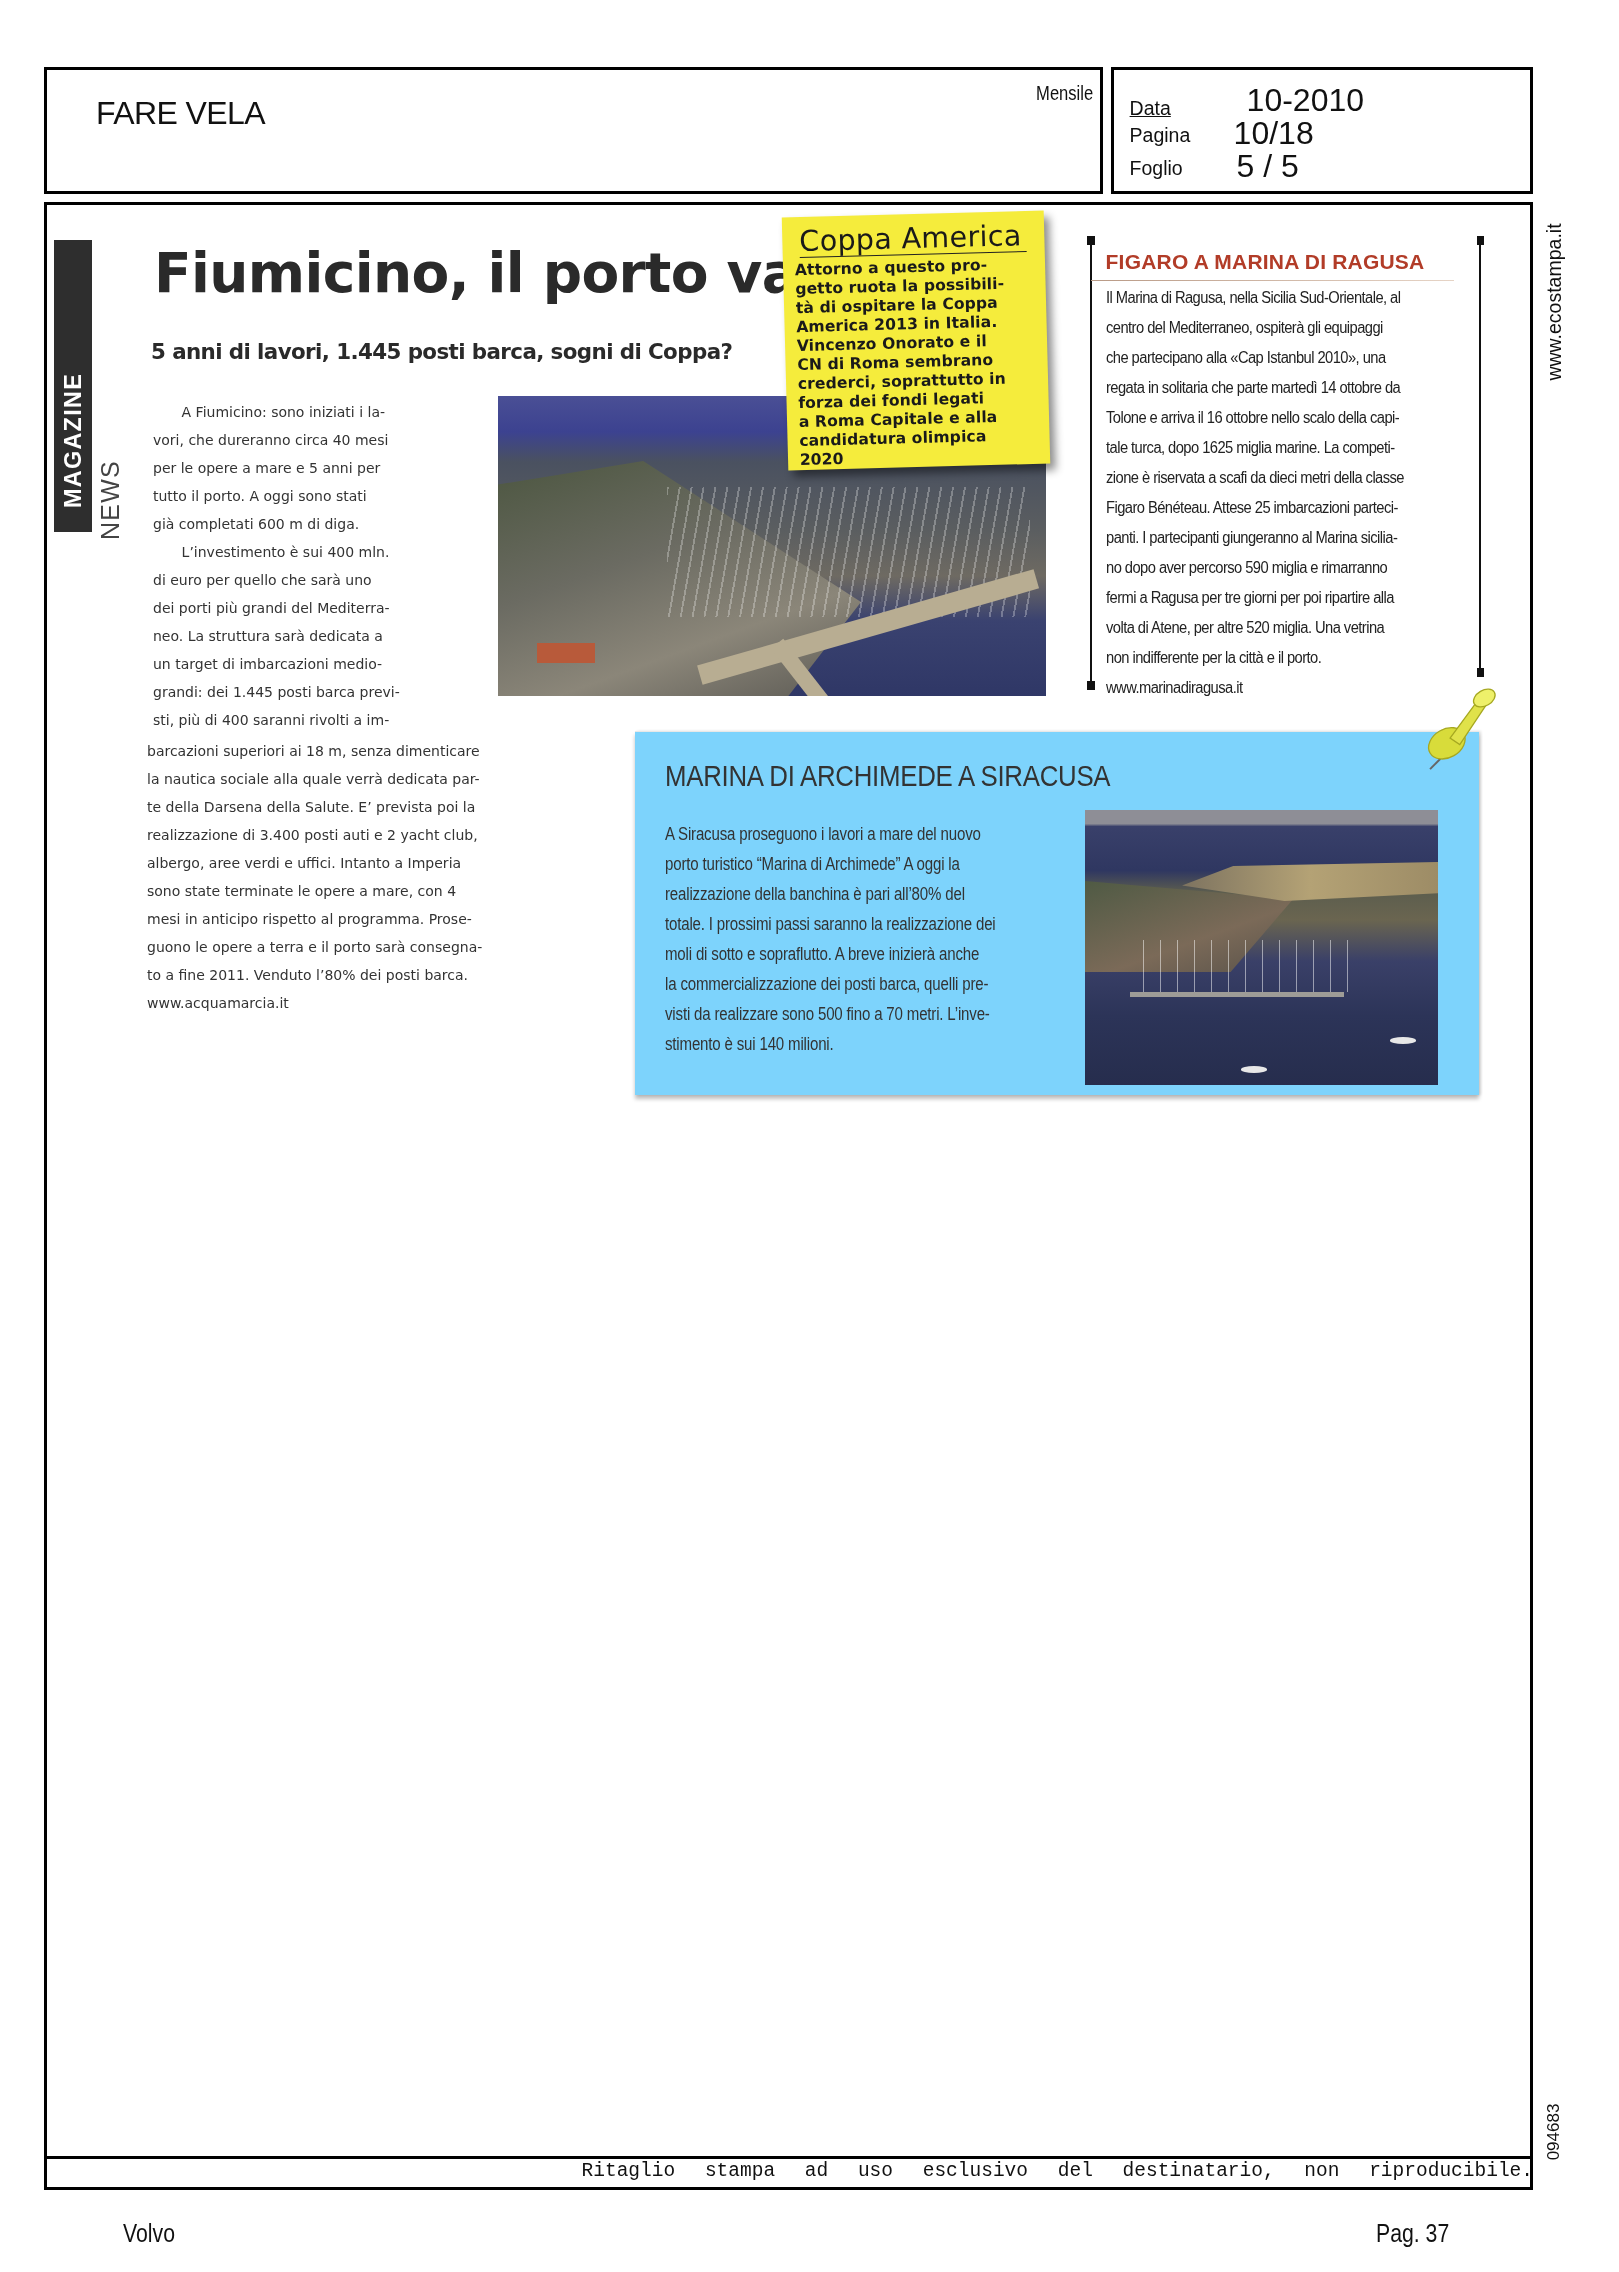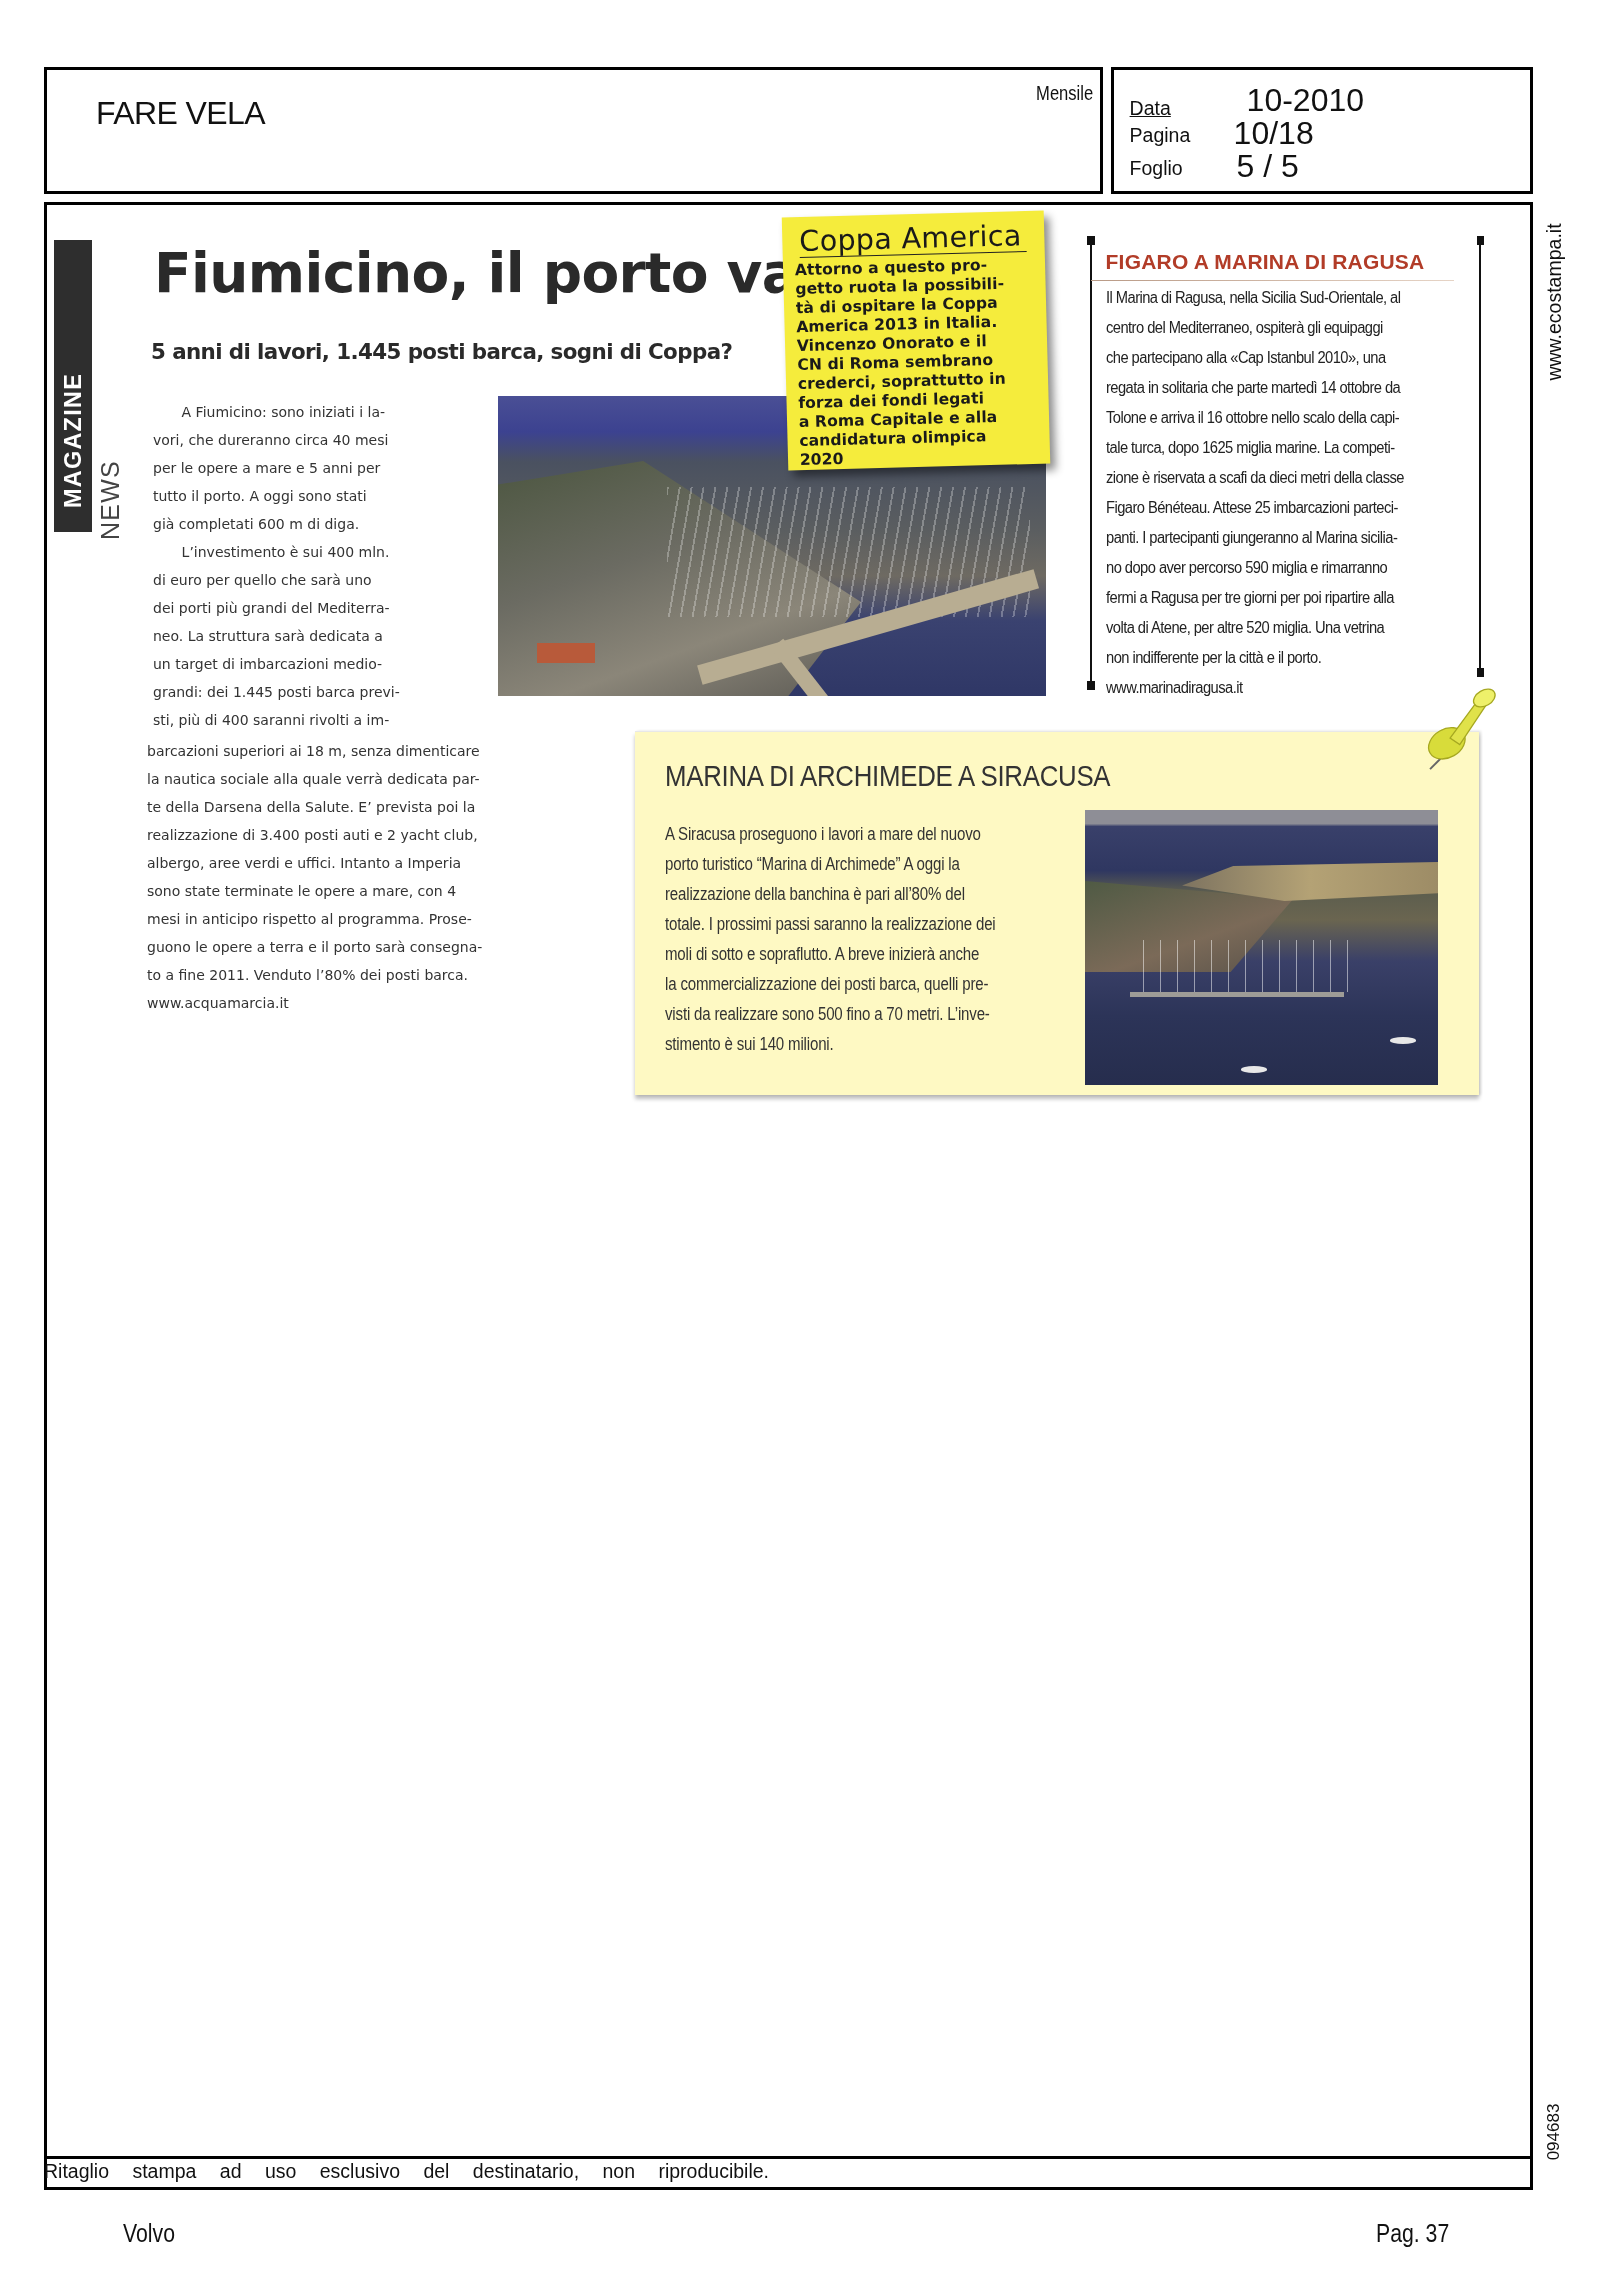--- a/index.html
+++ b/index.html
@@ -10,21 +10,21 @@
   .hdr-right { position: absolute; left: 1111px; top: 67px; width: 422px; height: 127px; border: 3.2px solid #000; box-sizing: border-box; }
   .pub-title { position: absolute; left: 49px; top: 25px; font-size: 32px; letter-spacing: -0.6px; font-family: "Liberation Sans", sans-serif; }
   .freq { position: absolute; right: 6.5px; top: 11.7px; font-size: 19.5px; transform: scaleX(0.85); transform-origin: right top; }
   .meta-row { position: absolute; left: 15.6px; }
   .meta-label { position: absolute; left: 0; font-size: 19.5px; white-space: nowrap; }
   .meta-val { position: absolute; left: 110px; white-space: nowrap; font-size: 32px; }
 
   
   .main-frame { position: absolute; left: 44px; top: 202px; width: 1489px; height: 1988px; border: 3.2px solid #000; box-sizing: border-box; }
   .footer-rule { position: absolute; left: 44px; top: 2156px; width: 1489px; height: 3.2px; background: #000; }
-  .disclaimer { position: absolute; left: 0; width: 1489px; top: 2160px; text-align: left; font-family: Liberation Sans, sans-serif; font-size: 19.5px; word-spacing: 18px; left: 44px; }
+  .disclaimer { position: absolute; left: 0; width: 1489px; top: 2160px; text-align: right; font-family: Liberation Mono, monospace; font-size: 19.5px; word-spacing: 18px; left: 44px; }
 
   .side-url { position: absolute; left: 1541px; top: 221px; width: 26px; height: 162px; }
   .side-url span { position: absolute; left: 50%; top: 50%; transform: translate(-50%,-50%) rotate(-90deg); white-space: nowrap; font-size: 19.5px; }
   .side-code { position: absolute; left: 1541px; top: 2096px; width: 26px; height: 71px; }
   .side-code span { position: absolute; left: 50%; top: 50%; transform: translate(-50%,-50%) rotate(-90deg); white-space: nowrap; font-size: 17px; }
 
   .page-footer-left { position: absolute; left: 123px; top: 2219px; font-size: 25px; transform: scaleX(0.85); transform-origin: left top; }
   .page-footer-right { position: absolute; left: 1376px; top: 2219px; font-size: 25px; transform: scaleX(0.85); transform-origin: left top; }
 
   
@@ -62,21 +62,21 @@
   .figaro .cap { position: absolute; width: 7.1px; height: 9px; background: #111; }
   .figaro-title { position: absolute; left: 15.6px; top: 14.3px; font-family: "Liberation Sans", sans-serif; font-weight: bold; font-size: 21px; color: #b23c28; letter-spacing: 0.2px; }
   .figaro-rule { position: absolute; left: 1.3px; top: 44px; width: 363px; height: 1.3px; background: linear-gradient(90deg, #b99a86, #e6d4c6); }
   .figaro-body { position: absolute; left: 15.6px; top: 47px; width: 361px; font-family: "Liberation Sans Narrow", "Liberation Sans", sans-serif; font-size: 16px; line-height: 30px; color: #222; letter-spacing: -0.6px; transform: scaleX(0.92); transform-origin: left top; width: 389px; }
   .figaro-body p { margin: 0; }
 
   
   .pin { position: absolute; left: 1421px; top: 681px; width: 84px; height: 91px; }
 
   
-  .siracusa { position: absolute; left: 635px; top: 731px; width: 844px; height: 363px; background: #fef9c3; box-shadow: 0 3.9px 3.9px rgba(0,0,0,0.25), 1.9px 0 2.6px rgba(0,0,0,0.12); border-top: 0.6px solid #e8e8e8; }
+  .siracusa { position: absolute; left: 635px; top: 731px; width: 844px; height: 363px; background: #7dd3fc; box-shadow: 0 3.9px 3.9px rgba(0,0,0,0.25), 1.9px 0 2.6px rgba(0,0,0,0.12); border-top: 0.6px solid #e8e8e8; }
   .sira-title { position: absolute; left: 30px; top: 27px; font-family: "Liberation Sans", sans-serif; font-size: 30px; color: #333; letter-spacing: -0.3px; transform: scaleX(0.86); transform-origin: left top; white-space: nowrap; }
   .sira-body { position: absolute; left: 30px; top: 87px; width: 415px; font-family: "Liberation Sans", sans-serif; font-size: 17.5px; line-height: 30px; color: #333; transform: scaleX(0.86); transform-origin: left top; letter-spacing: -0.2px; width: 467px; }
   .sira-body p { margin: 0; }
   .sira-img { position: absolute; left: 450px; top: 78px; width: 353px; height: 275px; overflow: hidden;
     background: linear-gradient(180deg, #8e8e96 0%, #8e8e96 5%, #39406a 6%, #2f3761 22%, #5d5e4e 30%, #6a6550 40%, #3a4068 55%, #2c3458 75%, #262d4d 100%); }
   .sira-img .town { position: absolute; left: 97px; top: 52px; width: 256px; height: 39px; background: linear-gradient(90deg, #7d7360, #b4a275, #9d8c66); clip-path: polygon(0 60%, 20% 10%, 100% 0, 100% 80%, 40% 100%); }
   .sira-img .shore { position: absolute; left: 0; top: 71px; width: 208px; height: 91px; background: linear-gradient(160deg, #4f5a44, #7b6a58 60%, #59524a); clip-path: polygon(0 0, 100% 20%, 70% 100%, 0 100%); }
   .sira-img .marina { position: absolute; left: 58px; top: 130px; width: 214px; height: 52px; background: repeating-linear-gradient(90deg, rgba(255,255,255,0.5) 0 1.3px, transparent 1.3px 17px); }
   .sira-img .mole { position: absolute; left: 45px; top: 182px; width: 214px; height: 5.2px; background: #9e9c97; }
   .sira-img .boat { position: absolute; width: 26px; height: 6.5px; background: #e8e8e8; border-radius: 50%; }

